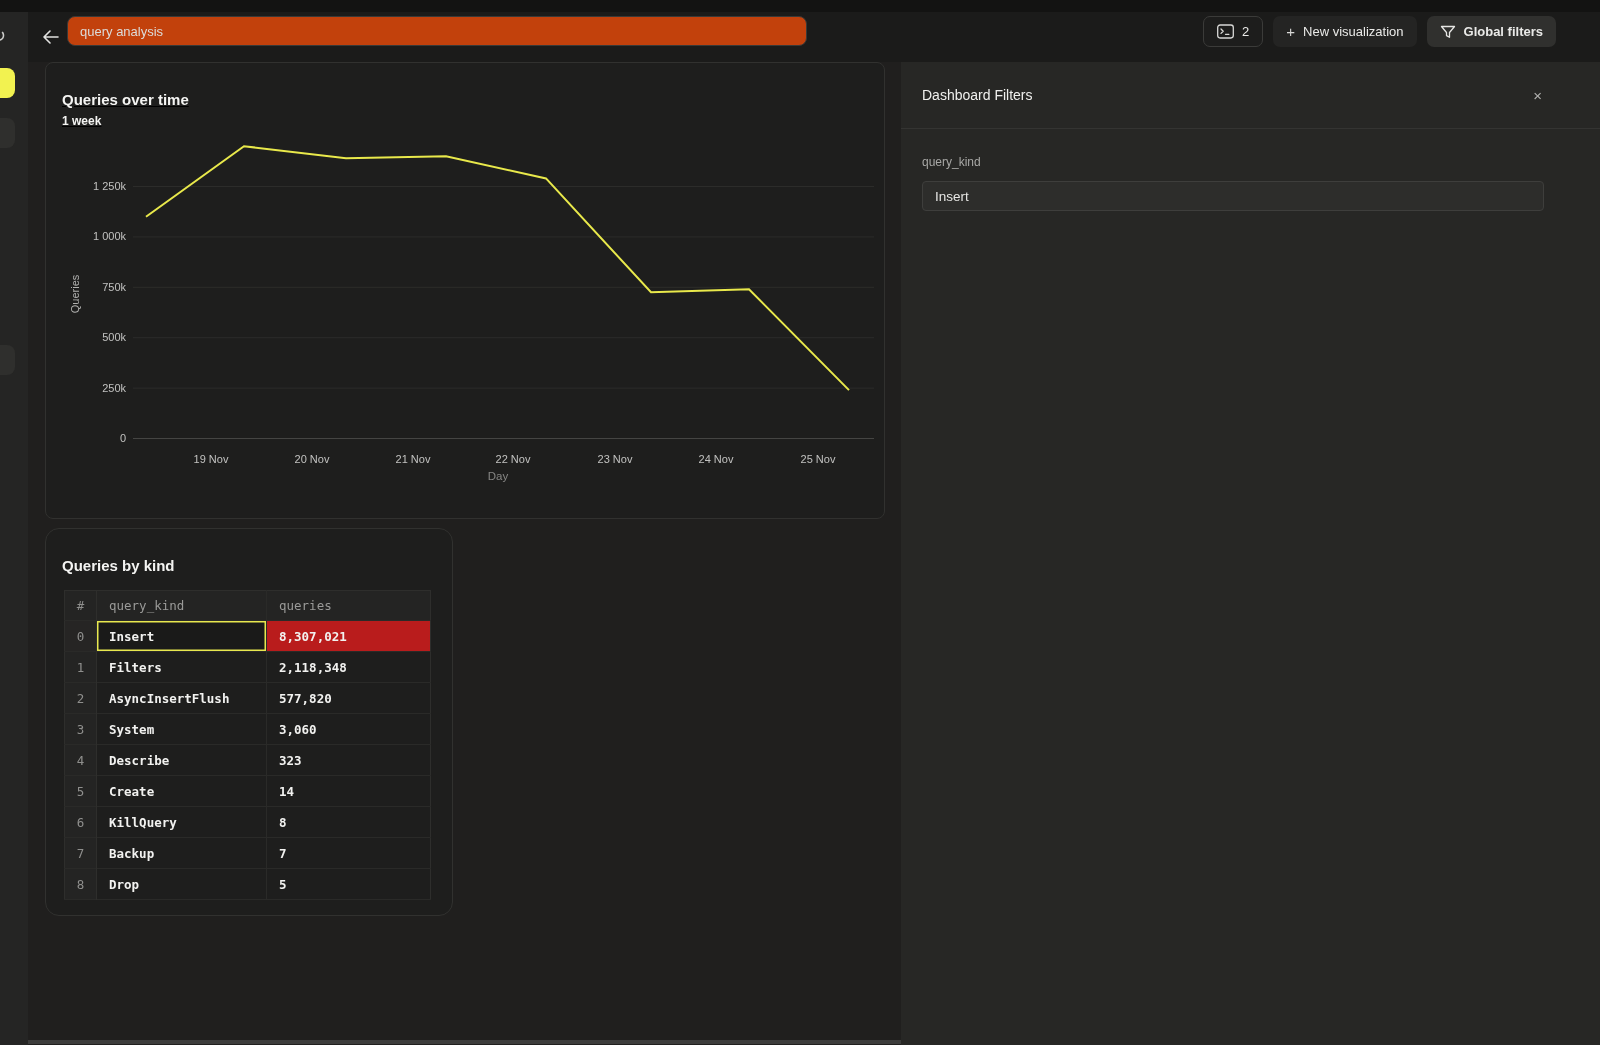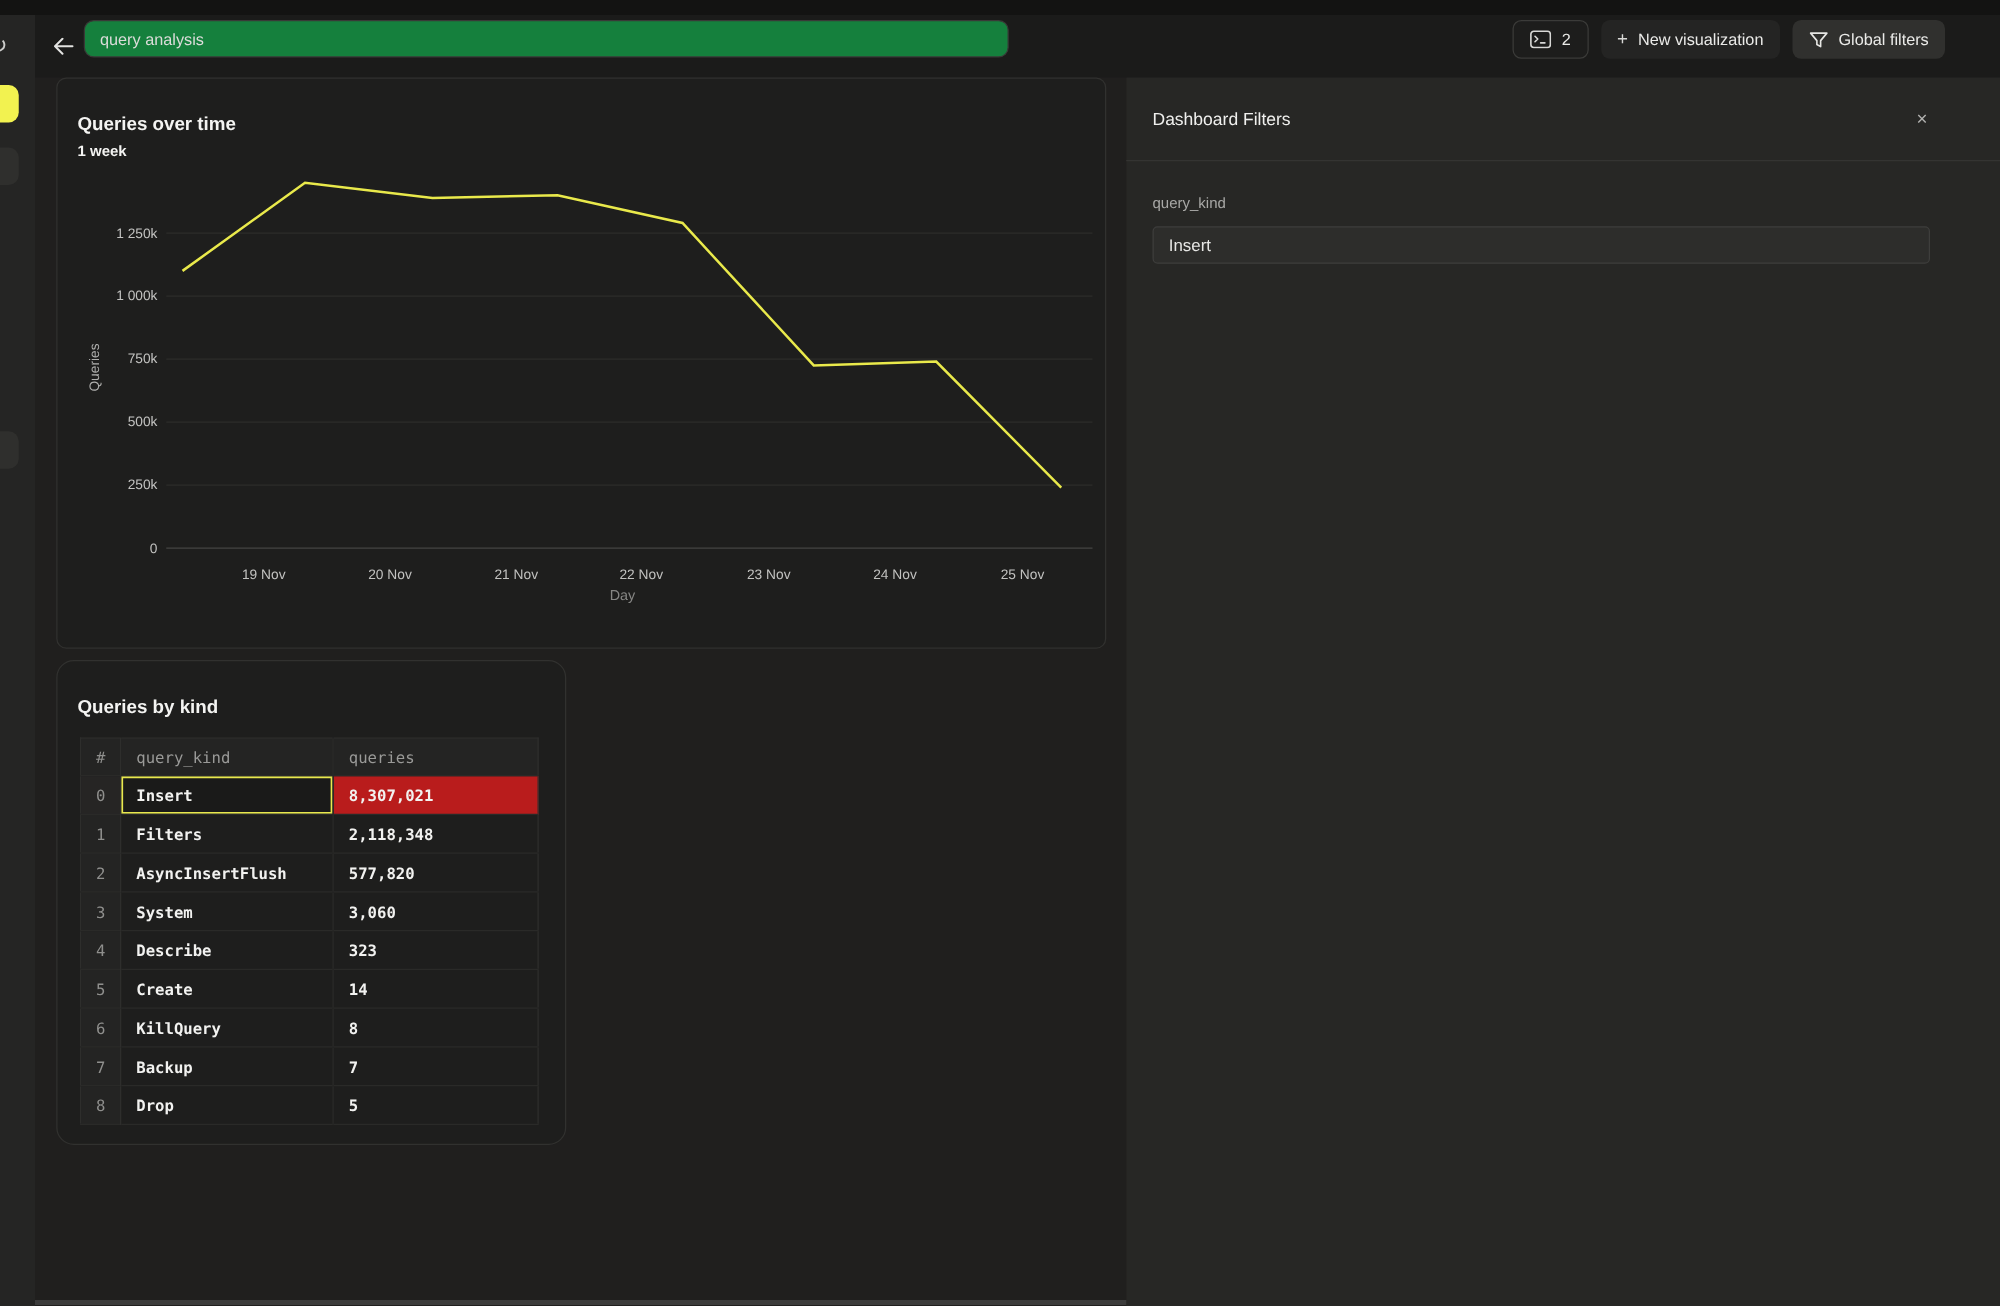--- a/index.html
+++ b/index.html
@@ -15,35 +15,35 @@
              background:#252524; overflow:hidden; }
   .refresh-icon { position:absolute; left:-9px; top:13px; font-size:18px; color:#cdcdcb; }
   .pill { position:absolute; left:-12px; width:27px; height:30px; border-radius:8px; background:#2f2f2d; }
   .pill-yellow { background:#f2f250; }
 
   
   .topbar { position:absolute; left:28px; top:12px; width:1572px; height:50px; background:#1b1b1a; }
   .back-btn { position:absolute; left:8px; top:10px; width:30px; height:30px; background:none;
               border:none; cursor:pointer; display:flex; align-items:center; justify-content:center; }
   .search-input { position:absolute; left:39px; top:4px; width:740px; height:30px;
-                  background:#15803d; border:1px solid #393937; border-radius:8px;
+                  background:#c2410c; border:1px solid #393937; border-radius:8px;
                   color:#dcdcda; font-size:13px; padding:4px 12px; font-family:"Liberation Sans", sans-serif; }
   .topbar-actions { position:absolute; right:44px; top:4px; height:31px; display:flex; gap:10px; }
   .btn { height:31px; display:flex; align-items:center; gap:8px; padding:0 13px;
          border-radius:7px; border:none; background:none; color:#eaeae8; font-size:13px;
          font-family:"Liberation Sans", sans-serif; cursor:pointer; white-space:nowrap; }
   .btn-outline { border:1px solid #3b3b39; background:#1d1d1c; }
   .btn-dark  { background:#242423; }
-  .btn-light { background:#30302e; }
+  .btn-light { background:#30302e;font-weight:bold; }
   .plus { font-size:15px; color:#d8d8d6; line-height:1; }
 
   
   .main { position:absolute; left:28px; top:62px; width:873px; height:983px; background:#201f1e; }
   .card { position:absolute; background:#1e1e1d; border:1px solid #31312f; border-radius:8px; }
-  .chart-card { left:17px; top:0px; width:840px; height:457px; }
+  .chart-card { left:17px; top:0px; width:840px; height:457px;text-decoration:underline; }
   .table-card { left:17px; top:466px; width:408px; height:388px;border-radius:14px; }
   .card h2 { font-size:15px; font-weight:700; color:#f4f4f2; margin:28px 0 0 16px; }
   .chart-sub { font-size:12px; font-weight:700; color:#f4f4f2; margin:6px 0 0 16px; }
   #chart-svg { position:absolute; left:0; top:0; pointer-events:none; }
   #chart-svg text { font-family:"Liberation Sans", sans-serif; }
 
   
   .qtable-wrap { position:absolute; left:18px; top:61px; }
   table { border-collapse:collapse; font-family:"DejaVu Sans Mono","Liberation Mono",monospace;
           font-size:12.5px; border:1px solid #2e2e2c; }

